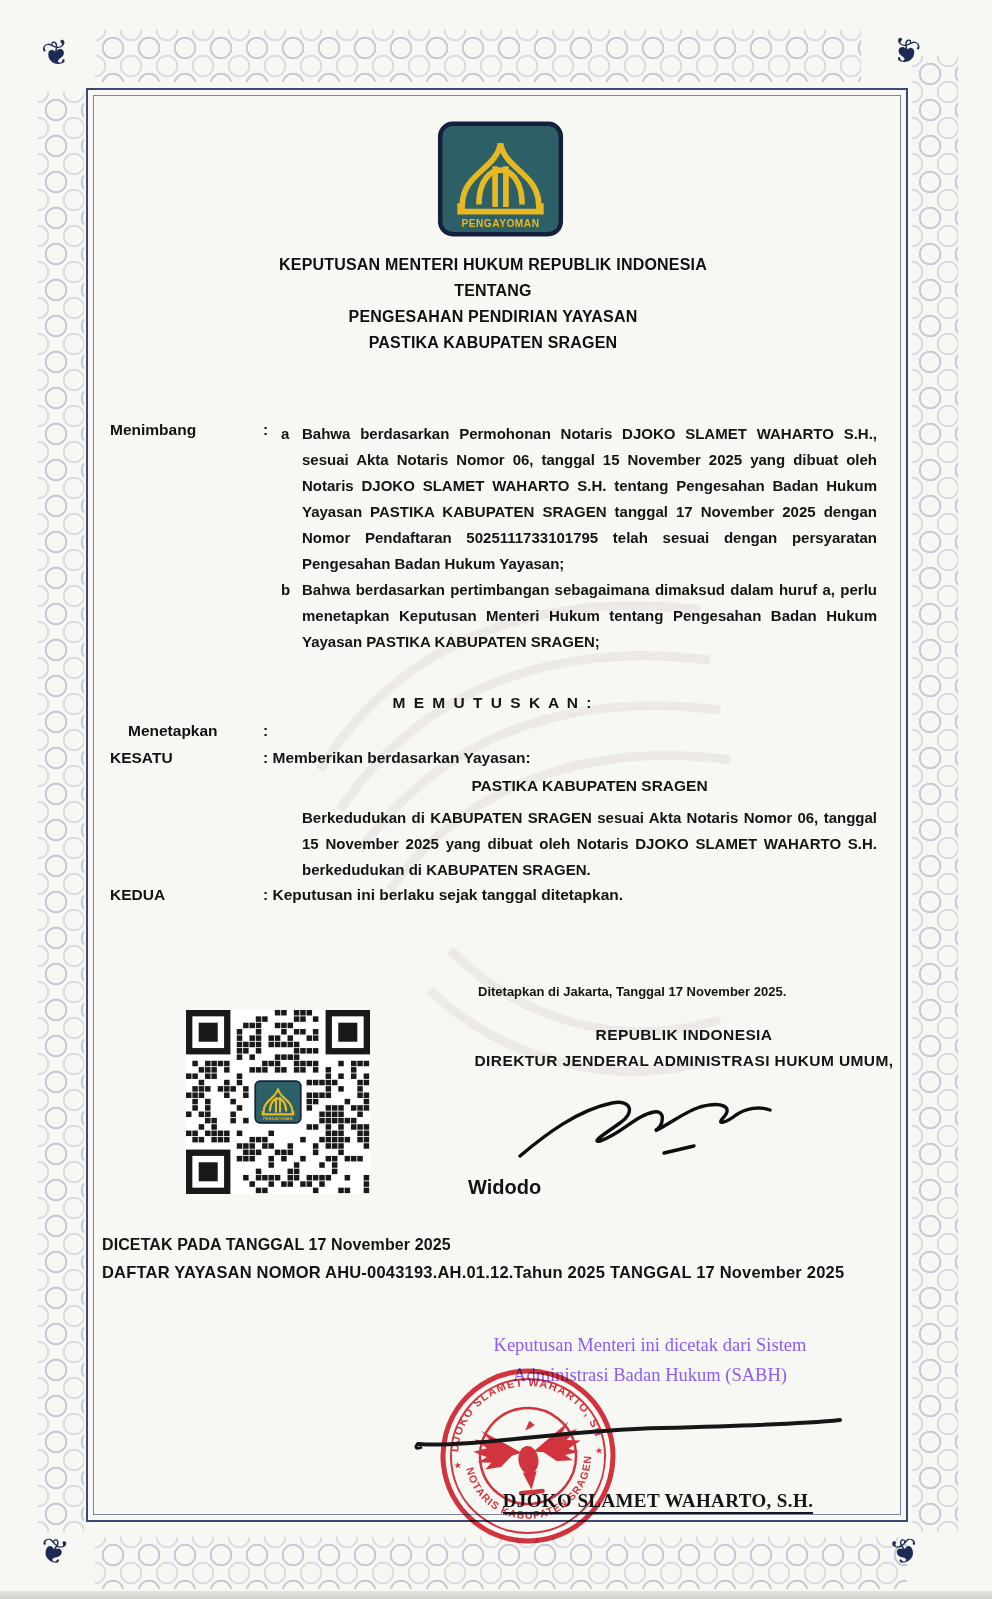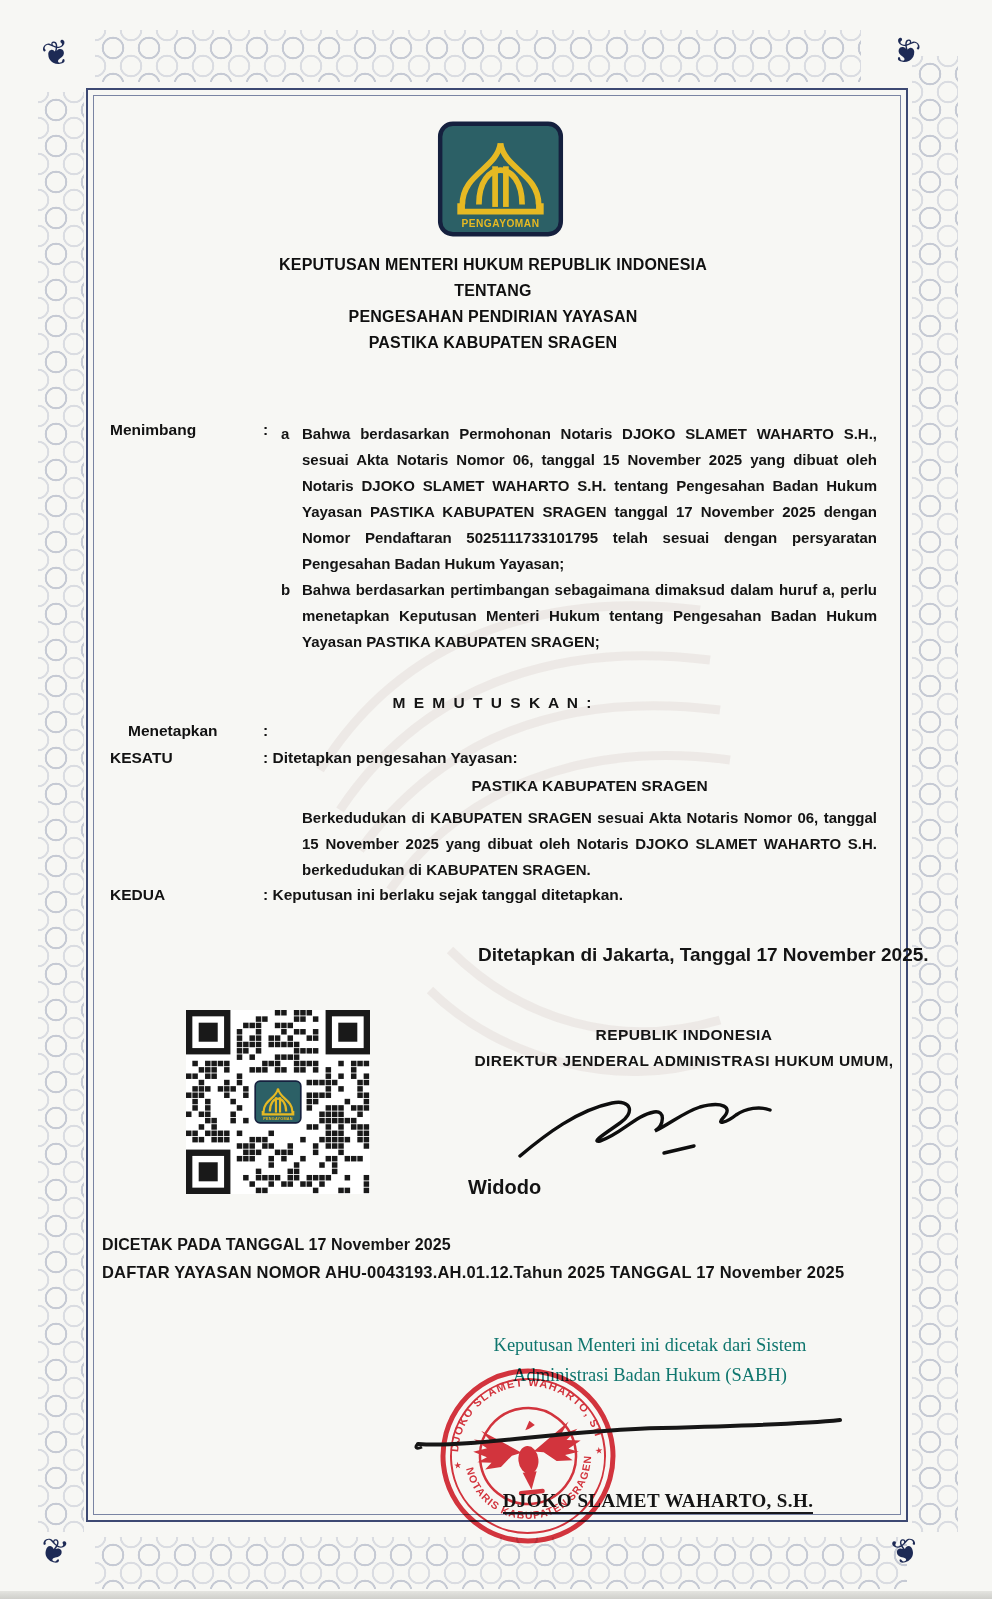--- a/index.html
+++ b/index.html
@@ -51,39 +51,39 @@
   .item .ptext{width:575px;text-align:justify;}
   .para{position:absolute;left:302px;width:575px;font-size:15px;font-weight:700;line-height:26px;text-align:justify;}
   .center-line{position:absolute;text-align:center;font-weight:700;}
   .memutuskan{
     position:absolute;left:135px;top:694px;width:716px;text-align:center;
     font-size:15.5px;font-weight:700;letter-spacing:2px;
   }
   .inline-val{position:absolute;font-size:15.5px;font-weight:700;}
 
   
-  .place-date{position:absolute;left:478px;top:944px;font-size:19px;font-weight:700;}
+  .place-date{position:absolute;left:478px;top:984px;font-size:13px;font-weight:700;}
   .sign-block{
     position:absolute;left:468px;top:1022px;width:432px;text-align:center;
     font-size:15.5px;font-weight:700;line-height:26px;letter-spacing:.4px;
   }
   .signature{position:absolute;left:512px;top:1090px;width:280px;height:82px;}
   .signer{position:absolute;left:468px;top:1176px;width:360px;font-size:20px;font-weight:700;}
 
   
   .qr{position:absolute;left:186px;top:1010px;width:184px;height:184px;background:#fff;}
   .qr svg{width:100%;height:100%;display:block;}
   .qr .qr-logo{position:absolute;left:50%;top:50%;width:48px;height:52px;transform:translate(-50%,-50%);}
 
   
   .printed{position:absolute;left:102px;top:1236px;font-size:16px;font-weight:700;letter-spacing:.1px;}
   .registry{position:absolute;left:102px;top:1263px;font-size:16.5px;font-weight:700;letter-spacing:.2px;}
   .sabh{
     position:absolute;left:420px;top:1330px;width:460px;text-align:center;
-    font-family:"Liberation Serif",serif;font-size:18.5px;line-height:30px;color:#0f766e;
+    font-family:"Liberation Serif",serif;font-size:18.5px;line-height:30px;color:#8b5cf6;
   }
   .stamp{position:absolute;left:438px;top:1366px;width:180px;height:180px;mix-blend-mode:multiply;opacity:.92;transform:rotate(-6deg);}
   .strike{position:absolute;left:412px;top:1414px;width:436px;height:44px;}
   .notary-name{
     position:absolute;left:448px;top:1490px;width:420px;text-align:center;
     font-family:"Liberation Serif",serif;font-size:19px;font-weight:700;letter-spacing:.4px;
   }
   .notary-name span{border-bottom:2px solid #17171b;padding-bottom:1px;}
 
   .scan-edge-bottom{position:absolute;left:0;top:1591px;width:992px;height:8px;background:linear-gradient(#e4e4e0,#cfcfcb);}
@@ -154,21 +154,21 @@
 <div class="item" style="top:577px;">
   <div class="marker">b</div>
   <div class="ptext">Bahwa berdasarkan pertimbangan sebagaimana dimaksud dalam huruf a, perlu menetapkan Keputusan Menteri Hukum tentang Pengesahan Badan Hukum Yayasan PASTIKA KABUPATEN SRAGEN;</div>
 </div>
 
 <div class="memutuskan">M E M U T U S K A N :</div>
 <div class="lbl" style="left:110px;top:722px;margin-left:18px;">Menetapkan</div>
 <div class="colon" style="left:263px;top:722px;">:</div>
 
 <div class="lbl" style="left:110px;top:749px;">KESATU</div>
-<div class="inline-val" style="left:263px;top:749px;">: Ditetapkan pengesahan Yayasan:</div>
+<div class="inline-val" style="left:263px;top:749px;">: Memberikan berdasarkan Yayasan:</div>
 <div class="center-line" style="left:302px;top:777px;width:575px;font-size:15.5px;">PASTIKA KABUPATEN SRAGEN</div>
 <div class="para" style="top:805px;">Berkedudukan di KABUPATEN SRAGEN sesuai Akta Notaris Nomor 06, tanggal 15 November 2025 yang dibuat oleh Notaris DJOKO SLAMET WAHARTO S.H. berkedudukan di KABUPATEN SRAGEN.</div>
 
 <div class="lbl" style="left:110px;top:886px;">KEDUA</div>
 <div class="inline-val" style="left:263px;top:886px;">: Keputusan ini berlaku sejak tanggal ditetapkan.</div>
 
 <div class="place-date">Ditetapkan di Jakarta, Tanggal 17 November 2025.</div>
 <div class="sign-block">
   <div>REPUBLIK INDONESIA</div>
   <div>DIREKTUR JENDERAL ADMINISTRASI HUKUM UMUM,</div>

